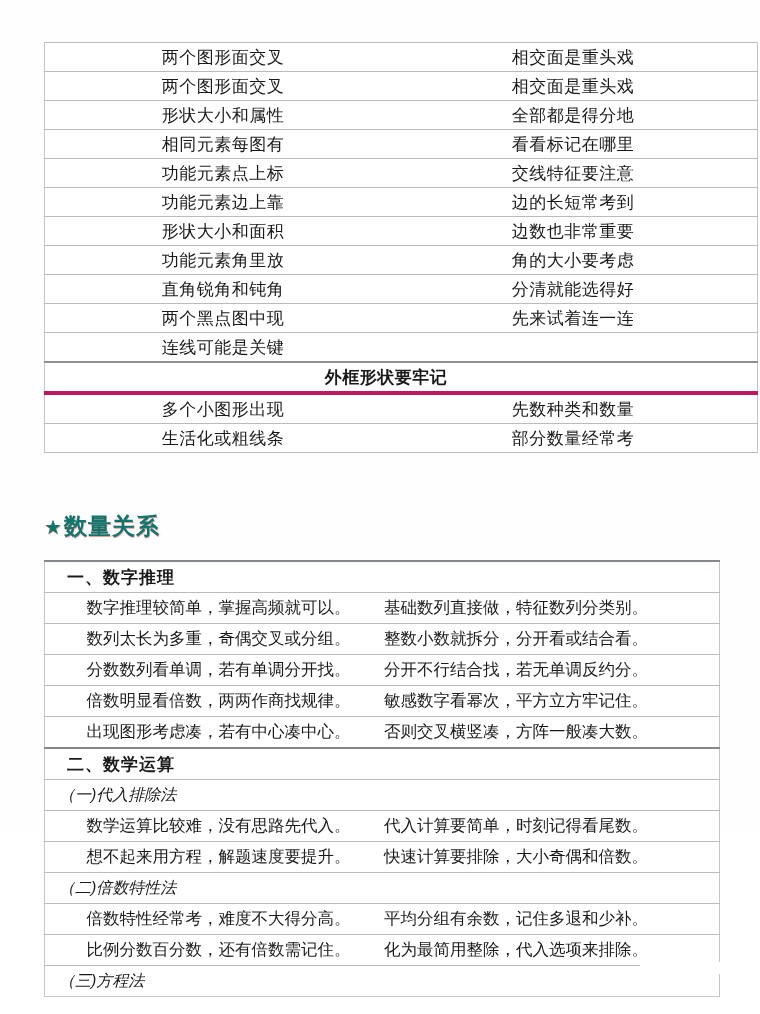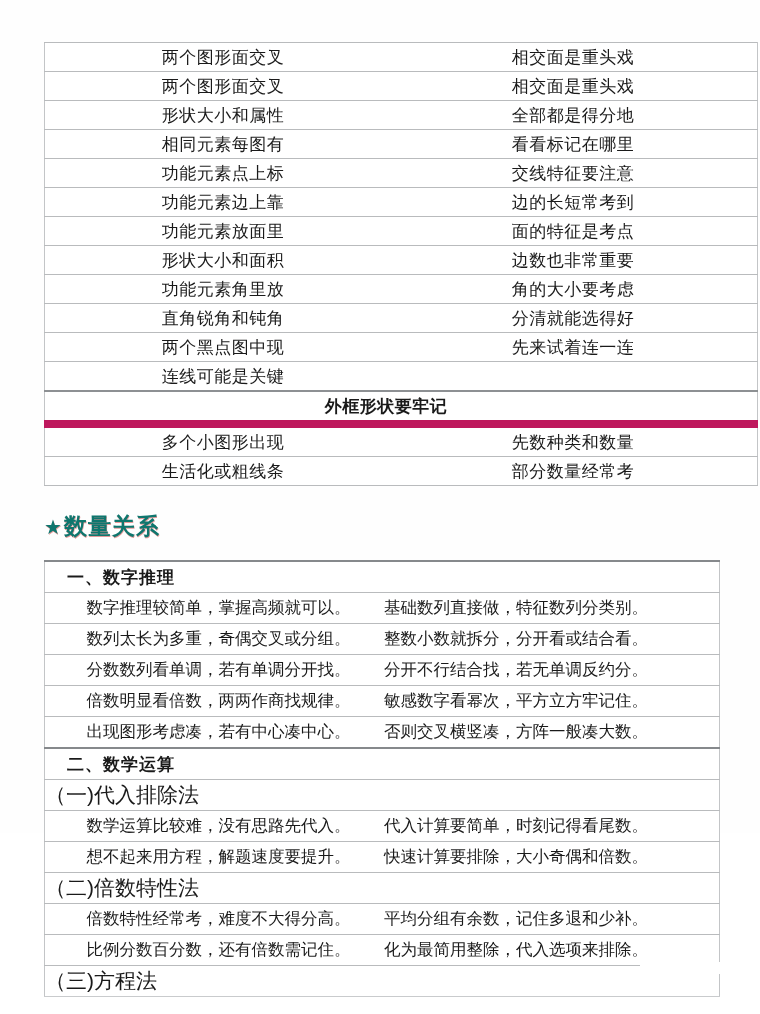--- a/index.html
+++ b/index.html
@@ -63,21 +63,21 @@
     text-align: center;
     padding-right: 24px;
   }
   #table-one td.full {
     text-align: center;
     font-weight: bold;
     padding-right: 30px;
   }
   #table-one tr.strong td {
     border-top: 2px solid #8d9093;
-    border-bottom: 8px solid #be185d;
+    border-bottom: 4px solid #be185d;
     margin-left: 8px;
   }
 
   
   #section-heading {
     position: absolute;
     left: 44px;
     top: 511px;
     font-size: 23px;
     font-weight: bold;
@@ -112,21 +112,23 @@
     text-align: left;
   }
   #table-two tr.hdr td {
     font-weight: bold;
     font-size: 17px;
     padding-left: 22px;
     letter-spacing: 1px;
     border-top: 2px solid #86898c;
   }
   #table-two tr.sub td {
-    font-size: 21px;
+    font-size: 16px;
+    padding-left: 14px;
+    font-style: italic;
   }
   #table-two tr.lastrow td {
     border-bottom: 1px solid #c9cbcd;
   }
 
   
   #bottom-fade {
     position: absolute;
     left: 640px;
     top: 962px;
@@ -172,24 +174,20 @@
         </tr>
         <tr>
           <td class="col-l outer-l">功能元素点上标</td>
           <td class="col-r outer-r">交线特征要注意</td>
         </tr>
         <tr>
           <td class="col-l outer-l">功能元素边上靠</td>
           <td class="col-r outer-r">边的长短常考到</td>
         </tr>
         <tr>
-          <td class="col-l outer-l">功能元素放面里</td>
-          <td class="col-r outer-r">面的特征是考点</td>
-        </tr>
-        <tr>
           <td class="col-l outer-l">形状大小和面积</td>
           <td class="col-r outer-r">边数也非常重要</td>
         </tr>
         <tr>
           <td class="col-l outer-l">功能元素角里放</td>
           <td class="col-r outer-r">角的大小要考虑</td>
         </tr>
         <tr>
           <td class="col-l outer-l">直角锐角和钝角</td>
           <td class="col-r outer-r">分清就能选得好</td>

